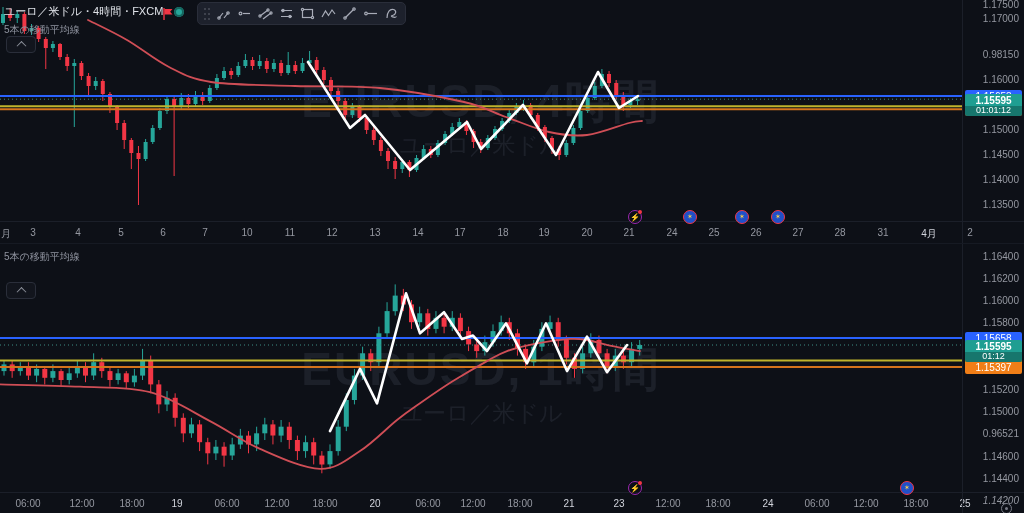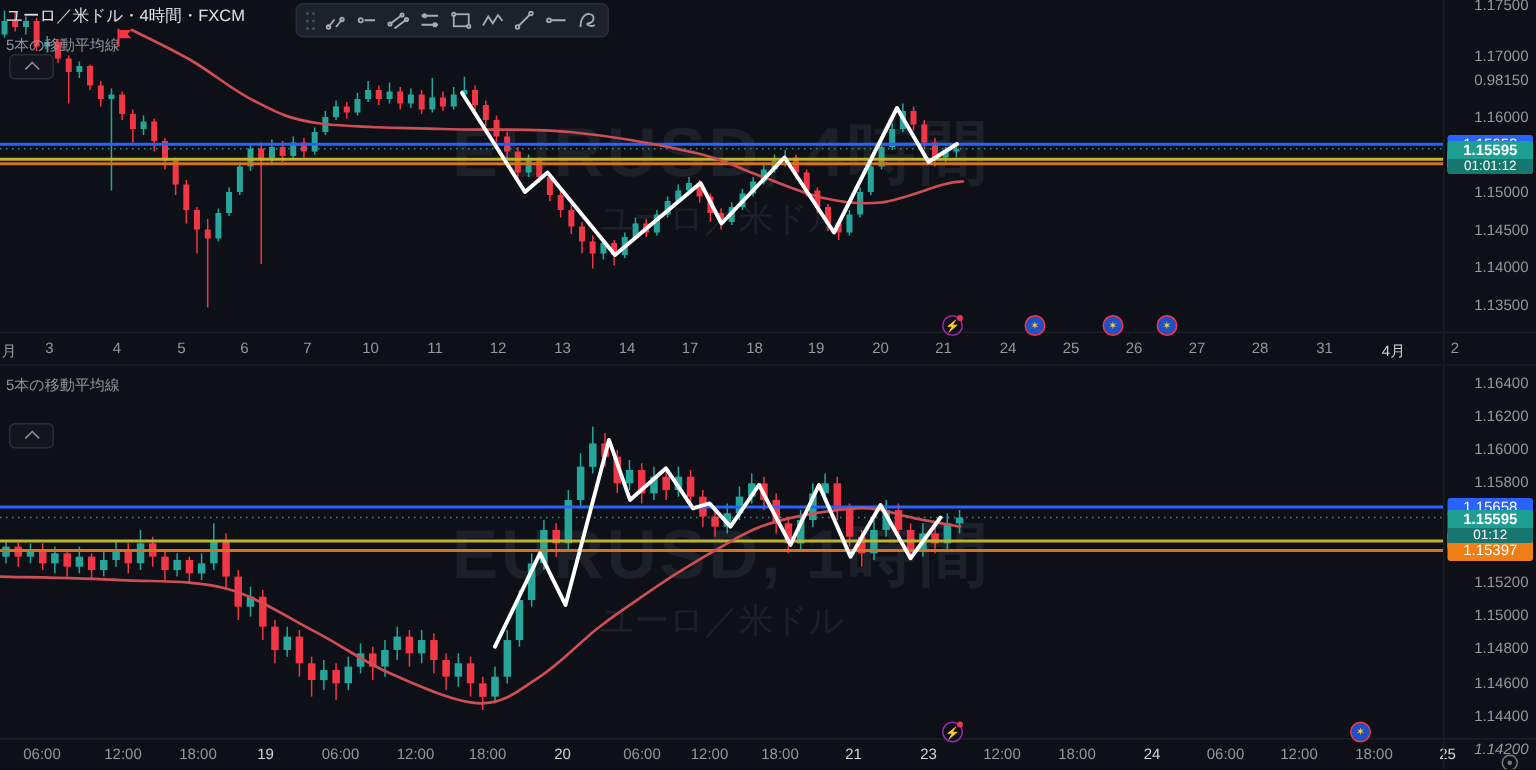--- a/index.html
+++ b/index.html
@@ -10,21 +10,21 @@
   .panel-top{top:0;height:243px;}
   .panel-bottom{top:243px;height:270px;border-top:1px solid #161a23;}
   .plot{position:absolute;left:0;top:0;}
   .watermark{position:absolute;left:0;width:962px;text-align:center;pointer-events:none;
              color:rgba(170,180,205,0.10);line-height:1.1;}
   .watermark .wm1{font-size:46px;font-weight:bold;letter-spacing:2px;}
   .watermark .wm2{font-size:23px;margin-top:6px;}
   .panel-top .watermark{top:76px;}
   .panel-bottom .watermark{top:100px;}
   .legend{position:absolute;left:4px;top:3px;z-index:30;}
-  .legend-row{display:flex;align-items:center;height:17px;gap:0;flex-direction:column;}
+  .legend-row{display:flex;align-items:center;height:17px;gap:0;}
   .legend-symbol{font-size:11px;color:#dfe2e8;white-space:nowrap;}
   .legend-ind{font-size:10px;color:#9094a0;margin-top:3px;}
   .flag-icon{display:inline-block;width:11px;height:12px;}
   .dot-icon{display:inline-block;width:10px;height:10px;border-radius:50%;
             background:#26a69a;box-shadow:inset 0 0 0 2px #15655e;}
   .collapse-btn{position:absolute;left:6px;width:30px;height:17px;border:1px solid #2a2e3a;
             border-radius:4px;background:#12151d;z-index:30;display:flex;align-items:center;justify-content:center;}
   .collapse-btn .chev{width:7px;height:7px;border-left:1.5px solid #8b8f99;border-top:1.5px solid #8b8f99;
             transform:rotate(45deg) translate(1px,1px);}
   .panel-top .collapse-btn{top:36px;}
@@ -437,21 +437,21 @@
         <polyline points="308,62.0 350,128.0 365,115.0 410,170.0 467,122.0 481,149.0 523,105.0 556,155.0 598,72.0 619,108.0 638,96.0" fill="none" stroke="#ffffff" stroke-width="2.6" stroke-linejoin="round" stroke-linecap="round"></polyline>
       </svg>
     <div id="events-0">
         <div class="event-icon event-flash" style="left: 635px; top: 217px;">⚡<span class="reddot"></span></div>
         <div class="event-icon event-eu" style="left: 690px; top: 217px;">✶</div>
         <div class="event-icon event-eu" style="left: 742px; top: 217px;">✶</div>
         <div class="event-icon event-eu" style="left: 778px; top: 217px;">✶</div>
       </div>
     <div id="paxis-0" class="price-axis">
         <div class="ptick" style="top: 4px;">1.17500</div>
-        <div class="ptick" style="top: 38px;">1.17000</div>
+        <div class="ptick" style="top: 18px;">1.17000</div>
         <div class="ptick" style="top: 54px;">0.98150</div>
         <div class="ptick" style="top: 79px;">1.16000</div>
         <div class="ptick" style="top: 104px;">1.15500</div>
         <div class="ptick" style="top: 129px;">1.15000</div>
         <div class="ptick" style="top: 154px;">1.14500</div>
         <div class="ptick" style="top: 179px;">1.14000</div>
         <div class="ptick" style="top: 204px;">1.13500</div>
         <div class="plabel" style="top: 89.6px; background: rgb(41, 98, 255); color: rgb(255, 255, 255);">
           <span class="v">1.15658</span>
         </div>
@@ -917,21 +917,21 @@
       </div>
     <div id="paxis-1" class="price-axis">
         <div class="ptick" style="top: 11.6px;">1.16400</div>
         <div class="ptick" style="top: 33.8px;">1.16200</div>
         <div class="ptick" style="top: 56px;">1.16000</div>
         <div class="ptick" style="top: 78.2px;">1.15800</div>
         <div class="ptick" style="top: 100.4px;">1.15600</div>
         <div class="ptick" style="top: 122.7px;">1.15400</div>
         <div class="ptick" style="top: 144.9px;">1.15200</div>
         <div class="ptick" style="top: 167.1px;">1.15000</div>
-        <div class="ptick" style="top: 189.3px;">1.14800</div>
+        <div class="ptick" style="top: 189.3px;">0.96521</div>
         <div class="ptick" style="top: 211.6px;">1.14600</div>
         <div class="ptick" style="top: 233.8px;">1.14400</div>
         <div class="ptick" style="top: 256px; font-style: italic;">1.14200</div>
         <div class="plabel" style="top: 87.5px; background: rgb(41, 98, 255); color: rgb(255, 255, 255);">
           <span class="v">1.15658</span>
         </div>
         <div class="plabel" style="top: 110.1px; background: rgb(245, 208, 33); color: rgb(21, 24, 30);">
           <span class="v">1.15455</span>
         </div>
         <div class="plabel" style="top: 116.5px; background: rgb(240, 126, 23); color: rgb(255, 255, 255);">

